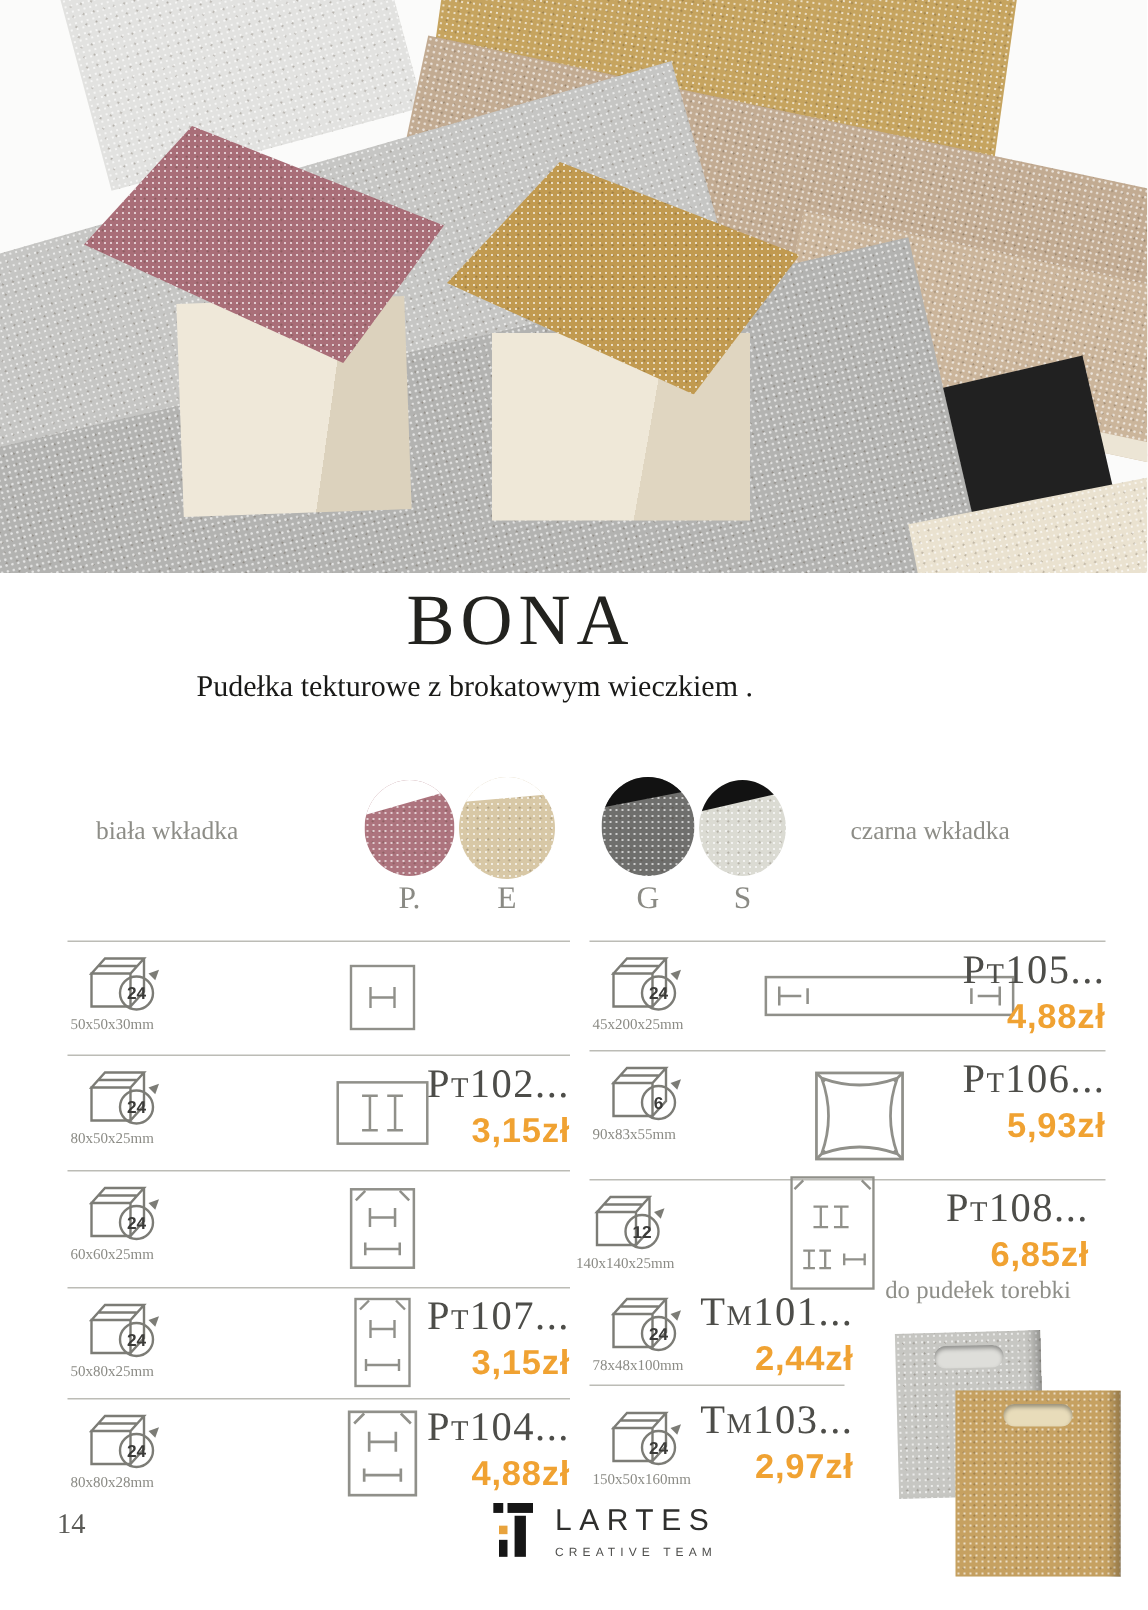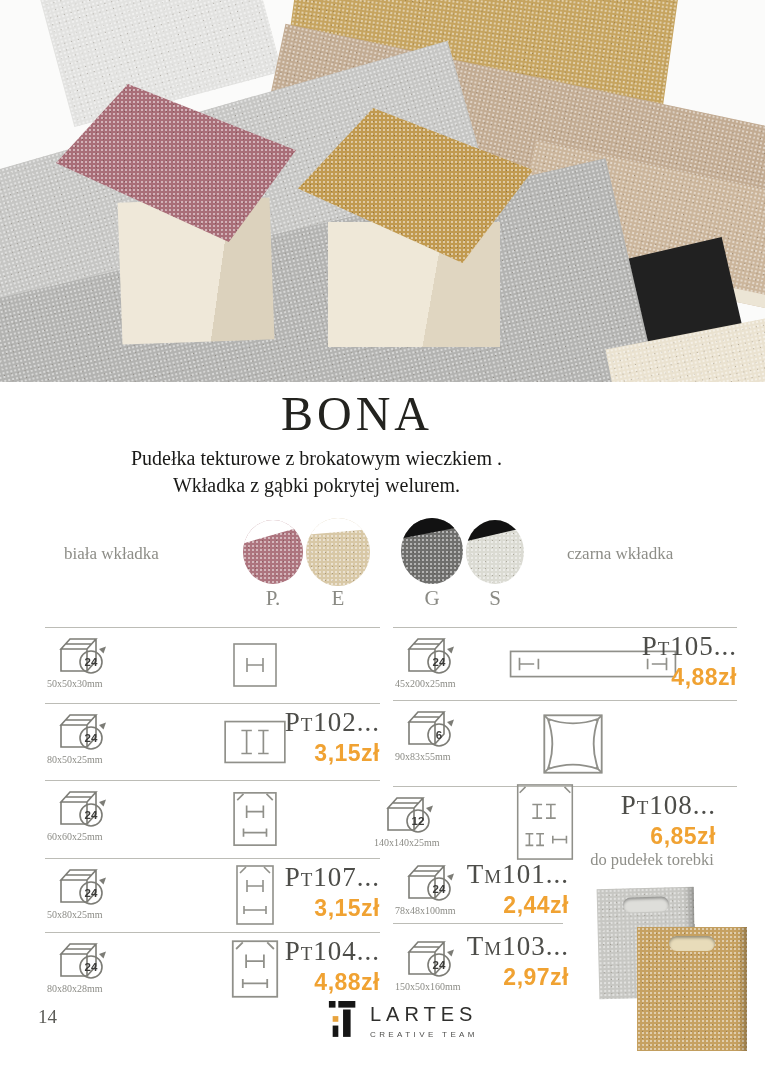--- a/index.html
+++ b/index.html
@@ -10,21 +10,21 @@
   .hero{position:absolute;left:0;top:0;width:765px;height:382px;background:#fbfbfa;overflow:hidden;}
   .ph{position:absolute;}
   .gl{background-color:var(--c);
       background-image:radial-gradient(rgba(255,255,255,.65) .6px,transparent 1px),
                        radial-gradient(rgba(50,35,20,.28) .5px,transparent .9px);
       background-size:4px 4px,7px 7px;background-position:0 0,2px 3px;}
   .edge{position:absolute;left:0;right:0;bottom:0;height:13px;background:#ece5d5;}
 
   
   .title{position:absolute;left:0;top:386px;width:694px;text-align:center;
-         font-size:48px;letter-spacing:4px;color:#23231f;padding-left:10px;}
+         font-size:48px;letter-spacing:4px;color:#23231f;}
   .desc{position:absolute;left:0;width:633px;text-align:center;font-size:20px;color:#191917;}
   .desc1{top:447px;} .desc2{top:474px;}
 
   
   .sw-label{position:absolute;font-size:17px;color:#8d8d87;}
   .sw{position:absolute;border-radius:50%;overflow:hidden;}
   .sw .cut{position:absolute;top:-22px;left:-12%;width:124%;height:36px;}
   .sw-letter{position:absolute;font-size:21px;color:#8a8a84;text-align:center;width:60px;}
 
   
@@ -43,21 +43,21 @@
          letter-spacing:.5px;margin-top:4px;}
 
   
   .promo{position:absolute;left:552px;top:851px;width:200px;text-align:center;
          font-size:16.5px;color:#8f8f89;line-height:1.15;}
   .bag{position:absolute;box-shadow:inset -9px 0 7px -5px rgba(0,0,0,.28);}
   .handle{position:absolute;left:50%;top:9px;transform:translateX(-50%);width:46px;height:15px;
           border-radius:8px;box-shadow:inset 0 2px 3px rgba(0,0,0,.35);}
 
   
-  .logo{position:absolute;left:327px;top:997px;display:flex;align-items:center;gap:9px;}
+  .logo{position:absolute;left:327px;top:997px;display:flex;align-items:flex-end;gap:9px;}
   .brand{font-family:"Liberation Sans",sans-serif;font-size:20px;letter-spacing:5px;color:#2f2f2d;margin-top:6px;}
   .brand-sub{font-family:"Liberation Sans",sans-serif;font-size:8px;letter-spacing:3.4px;color:#4f4f4d;margin-top:4px;}
   .pageno{position:absolute;left:38px;top:1006px;font-size:19px;color:#5b5b57;}
 </style>
 </head>
 <body>
 
 <div class="page">
 
   <div class="hero">
@@ -80,21 +80,20 @@
                 clip-path:polygon(30% 0,100% 42%,72% 100%,0 50%);"></div>
 
     <div class="ph" style="left:328px;top:222px;width:172px;height:125px;
                 background:linear-gradient(100deg,#efe8d8 60%,#e0d6c1 60%);"></div>
     <div class="ph gl" style="--c:#c19a50;left:298px;top:108px;width:235px;height:155px;
                 clip-path:polygon(32% 0,100% 40%,70% 100%,0 52%);"></div>
   </div>
 
   <div class="title">BONA</div>
   <div class="desc desc1">Pudełka tekturowe z brokatowym wieczkiem .</div>
-  <div class="desc desc2">Wkładka z gąbki pokrytej welurem.</div>
 
   <div class="sw-label" style="left:64px;top:544px;">biała wkładka</div>
   <div class="sw-label" style="left:567px;top:544px;">czarna wkładka</div>
 
   <div class="sw gl" style="left: 243px; top: 520px; width: 60px; height: 64px; --c: #ad747e;">
     <div class="cut" style="background:#ffffff;transform:rotate(-16deg);"></div>
     </div>
   <div class="sw gl" style="left: 306px; top: 518px; width: 64px; height: 68px; --c: #d8c8a6;">
     <div class="cut" style="background:#ffffff;transform:rotate(-5deg);"></div>
     </div>
@@ -253,23 +252,27 @@
         <text x="38" y="33" text-anchor="middle" font-family="Liberation Sans,sans-serif" font-size="11.5" font-weight="bold" fill="#3b3b39">6</text>
       </svg>
       <div class="dims">90x83x55mm</div>
     </div>
     <div class="shp" style="left:120px;width:120px;">
       <svg width="62" height="62" viewBox="0 0 54 54">
           <rect x="2" y="2" width="50" height="50"></rect>
           <path d="M5,5 Q27,13 49,5 M5,49 Q27,41 49,49 M5,5 Q13,27 5,49 M49,5 Q41,27 49,49 M2,2 L7,7 M52,2 L47,7 M2,52 L7,47 M52,52 L47,47"></path>
         </svg>
     </div>
-  </div>
-
-  <div class="prow" style="left:372px;top:787px;width:344px;height:71px;">
+    <div class="cp">
+      <div class="code">Pt106...</div>
+      <div class="price">5,93zł</div>
+    </div>
+  </div>
+
+  <div class="prow" style="left:382px;top:787px;width:344px;height:71px;">
     <div class="qtyb">
       <svg class="qicon" width="56" height="44" viewBox="0 0 56 44">
         <path class="qline" d="M8,16 L17,6 L43,6 L34,16 Z M8,16 h26 v22 h-26 Z M34,38 L43,28 L43,6 M12.5,11 L38.5,11"></path>
         <circle class="qline" cx="38" cy="29" r="11" fill="#ffffff"></circle>
         <path d="M46,16 l7,-2.5 l-2.5,7 z" fill="#7c7c76"></path>
         <text x="38" y="33" text-anchor="middle" font-family="Liberation Sans,sans-serif" font-size="11.5" font-weight="bold" fill="#3b3b39">12</text>
       </svg>
       <div class="dims">140x140x25mm</div>
     </div>
     <div class="shp" style="left:128px;width:90px;top:-6px;height:82px;">

